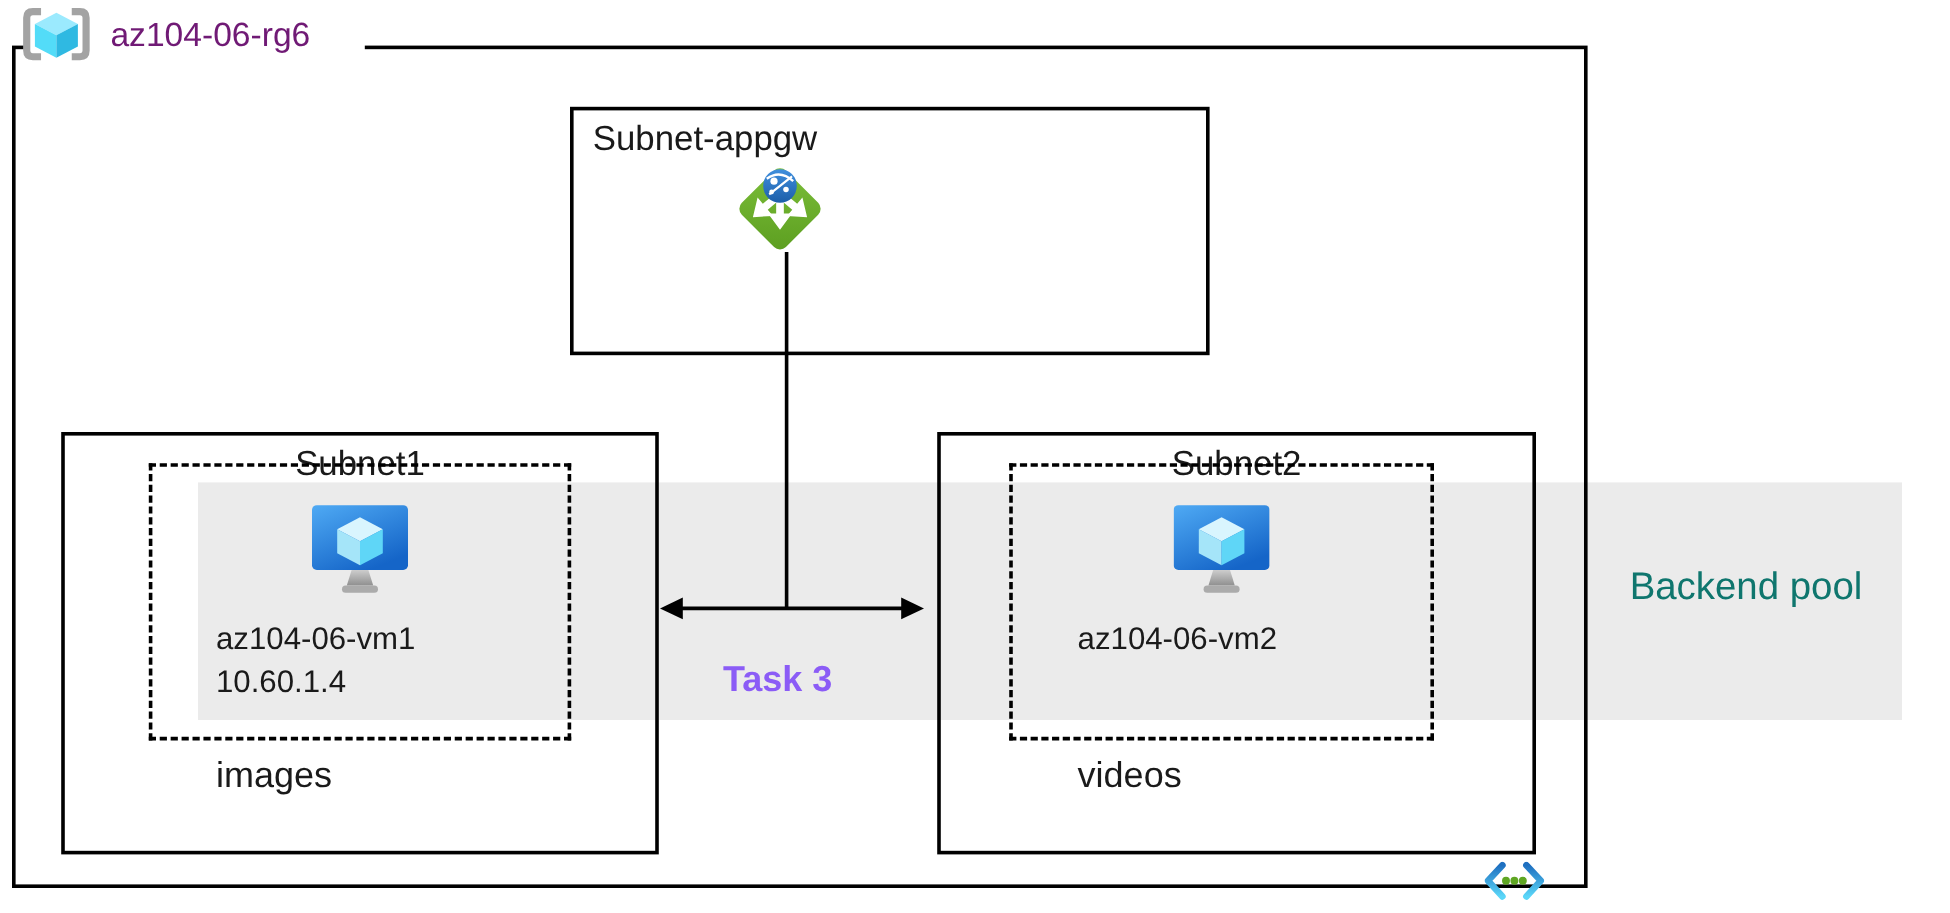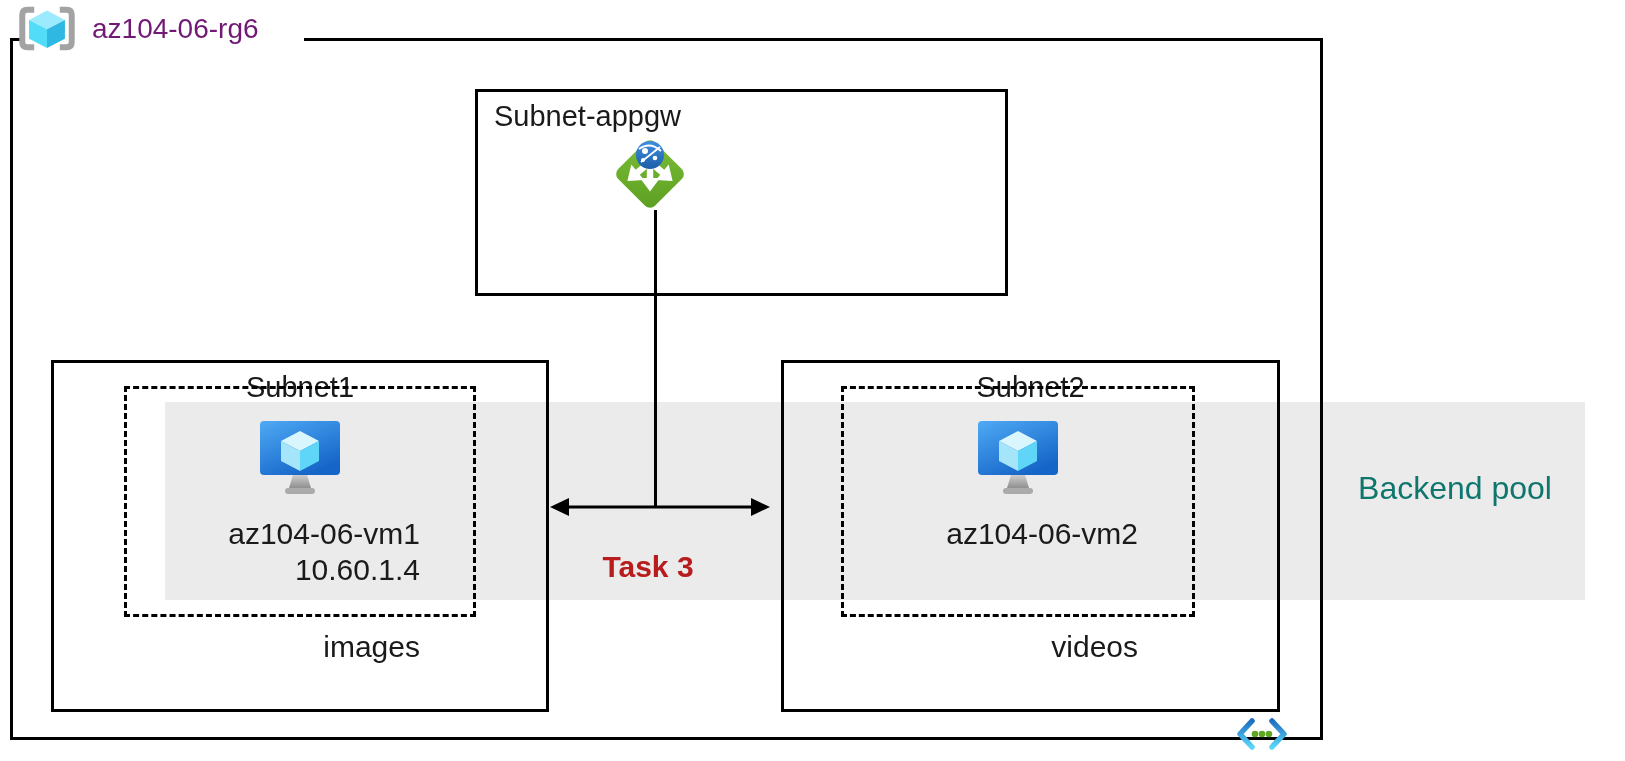--- a/index.html
+++ b/index.html
@@ -15,39 +15,39 @@
   .rg-header{position:absolute;left:18px;top:6px;display:flex;align-items:center;gap:16px;}
   .rg-label{font-size:28px;color:#701a75;white-space:nowrap;}
   
   .appgw-box{position:absolute;left:475px;top:89px;width:533px;height:207px;border:3px solid #000;box-sizing:border-box;background:transparent;}
   .appgw-title{position:absolute;left:16px;top:8px;font-size:29px;}
   .appgw-icon{position:absolute;left:610px;top:134px;}
   .appgw-labels{position:absolute;left:708px;top:141px;font-size:29px;line-height:41px;white-space:nowrap;}
   
   .vline{position:absolute;left:654px;top:210px;width:3px;height:297px;background:#000;}
   .harrow{position:absolute;left:548px;top:494px;}
-  .task{position:absolute;left:548px;top:550px;width:200px;text-align:center;font-size:30px;font-weight:bold;color:#b91c1c;}
+  .task{position:absolute;left:548px;top:550px;width:200px;text-align:center;font-size:30px;font-weight:bold;color:#8b5cf6;}
   .backend-label{position:absolute;left:1325px;top:470px;width:260px;text-align:center;font-size:32px;color:#0f766e;}
   
   .subnet-box{position:absolute;top:329px;width:499px;height:352px;border:3px solid #000;box-sizing:border-box;background:transparent;margin-top:31px;}
   .subnet1{left:51px;width:498px;}
   .subnet2{left:781px;}
   .subnet-title{position:absolute;top:8px;left:0;width:100%;text-align:center;font-size:29px;}
   .dashed{position:absolute;top:386px;height:231px;border:3px dashed #000;box-sizing:border-box;}
   .dashed1{left:124px;width:352px;}
   .dashed2{left:841px;width:354px;}
   .vm-icon{position:absolute;top:417px;}
   .vm1-icon{left:260px;}
   .vm2-icon{left:978px;}
-  .vm-label{position:absolute;width:240px;text-align:right;font-size:30px;white-space:nowrap;}
+  .vm-label{position:absolute;width:240px;text-align:left;font-size:26px;white-space:nowrap;}
   .vm1-name{left:180px;top:517px;}
   .vm1-ip{left:180px;top:553px;}
   .vm2-name{left:898px;top:517px;}
   .vm2-ip{left:898px;top:553px;}
-  .caption{position:absolute;top:630px;width:240px;text-align:right;font-size:30px;}
+  .caption{position:absolute;top:630px;width:240px;text-align:left;font-size:30px;}
   .caption1{left:180px;}
   .caption2{left:898px;}
   .vnet-icon{position:absolute;left:1237px;top:718px;}
 </style>
 </head>
 <body>
 
 <div class="canvas">
 
   <div class="band"></div>

